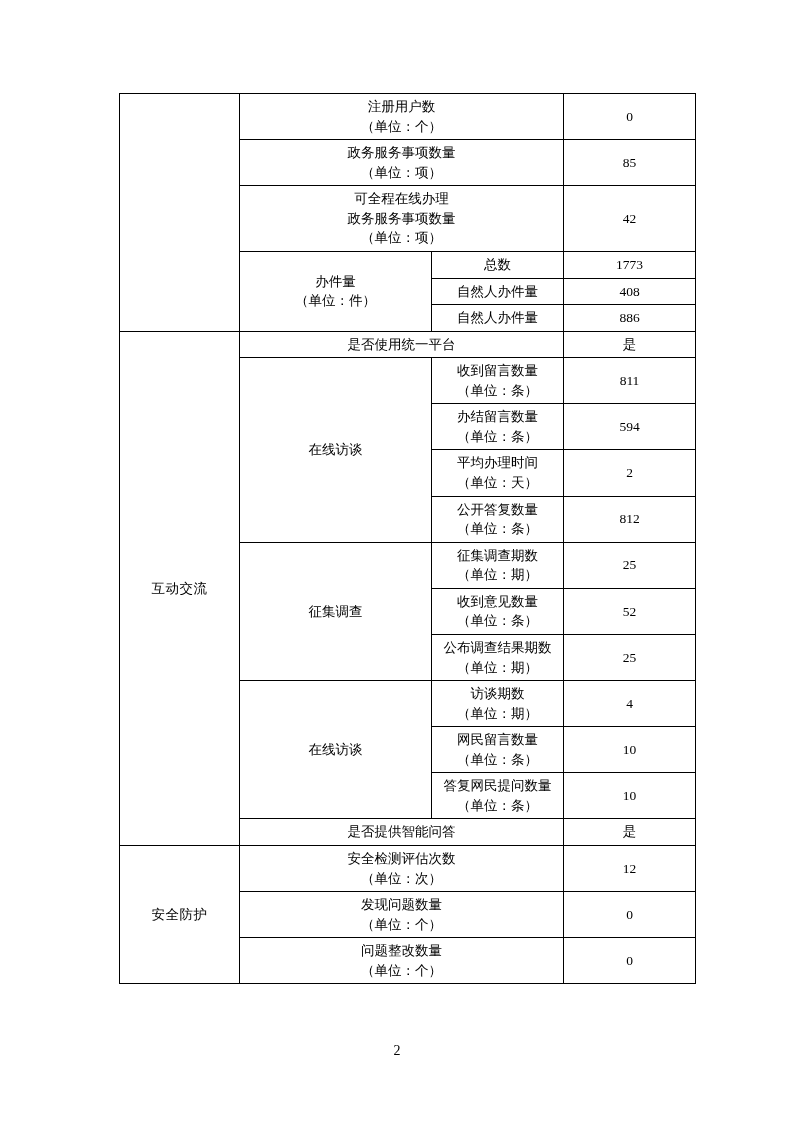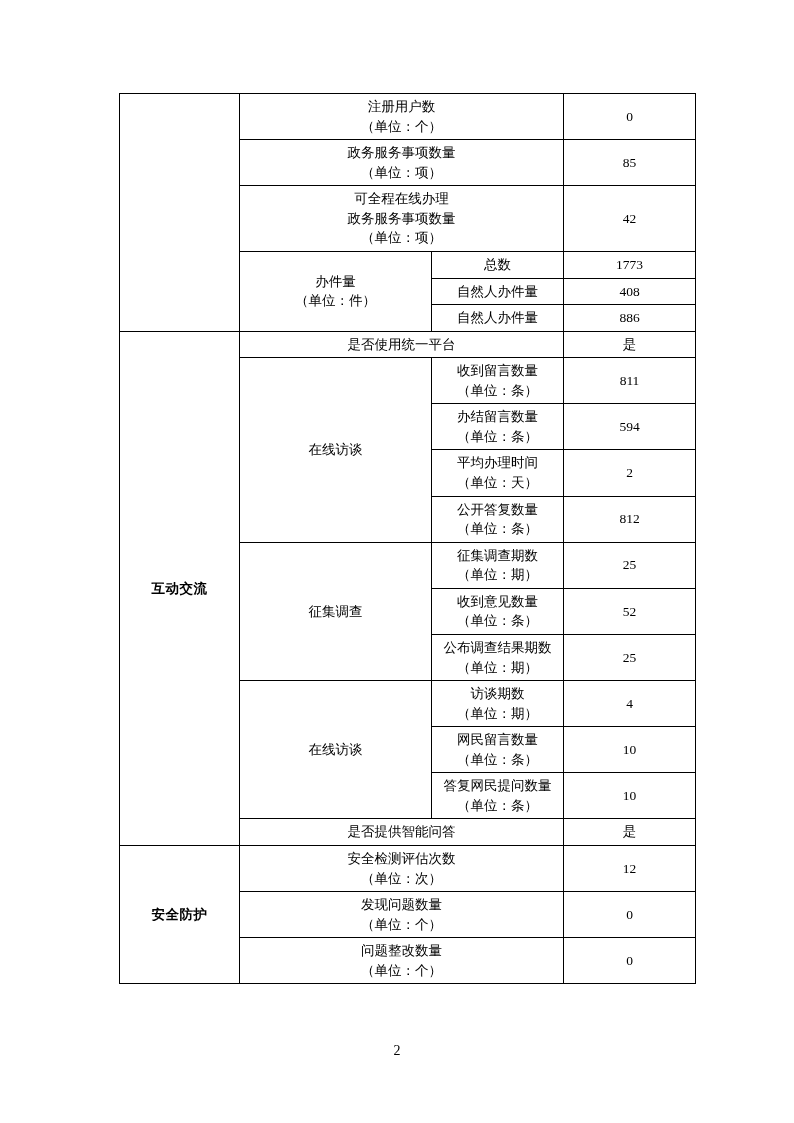--- a/index.html
+++ b/index.html
@@ -41,21 +41,20 @@
     font-family: "Liberation Serif", "DejaVu Serif", serif;
   }
   .col-cat { width: 120px; }
   .col-item { width: 192px; }
   .col-sub { width: 132px; }
   .col-val { width: 132px; }
   .two-line { line-height: 1.42; }
   .cat-cell {
     font-size: 13.5px;
     letter-spacing: 0.5px;
-    font-weight: bold;
   }
   .item-cell {
     font-size: 13.5px;
   }
   .val-cell {
     font-size: 14px;
   }
   .page-number {
     position: absolute;
     top: 1043px;

